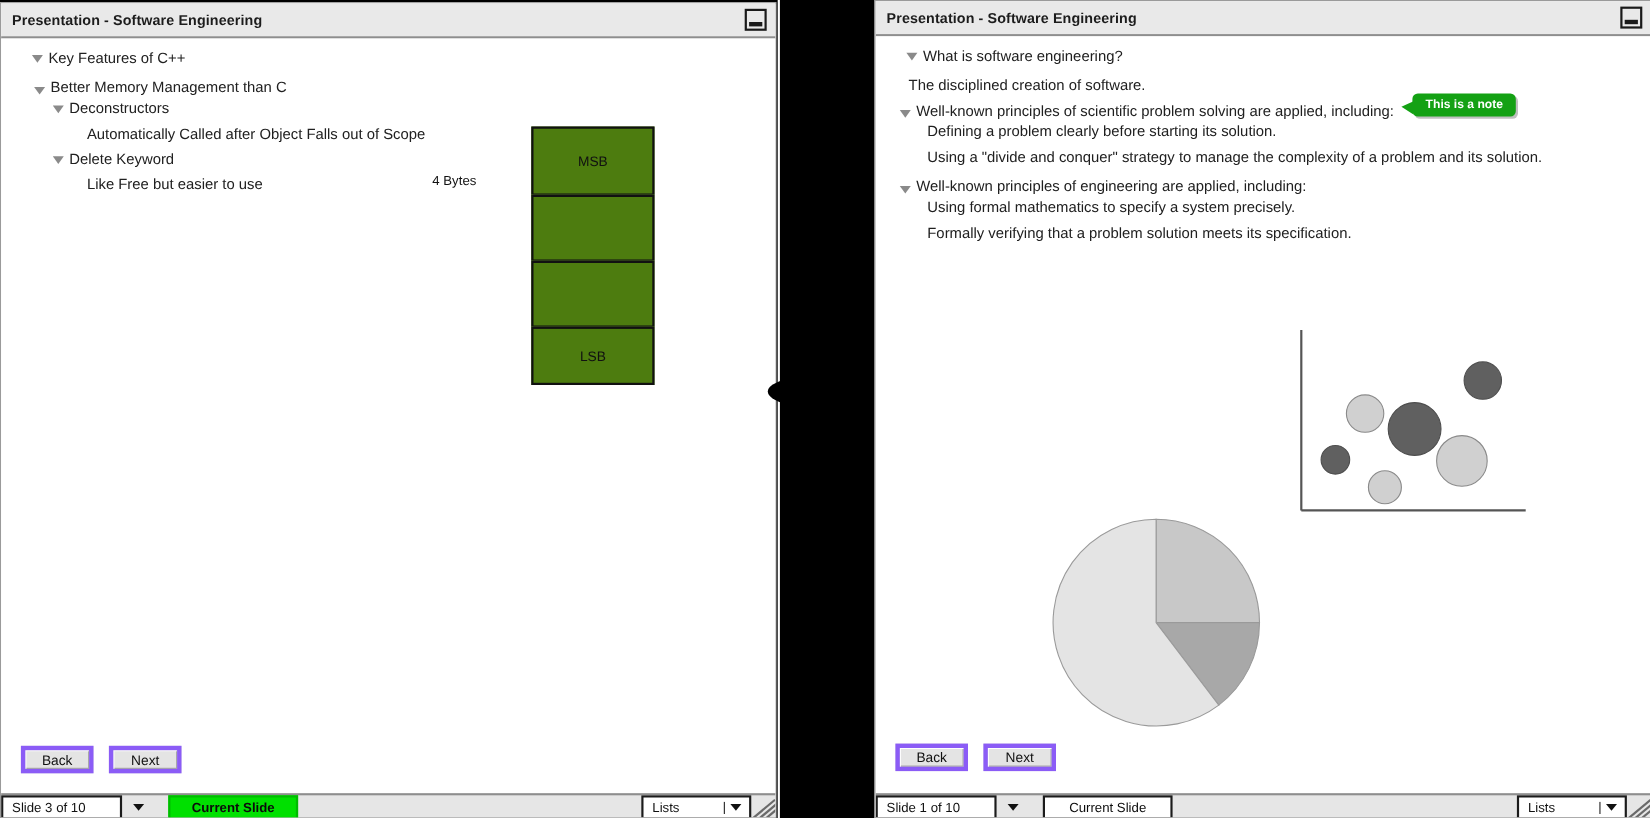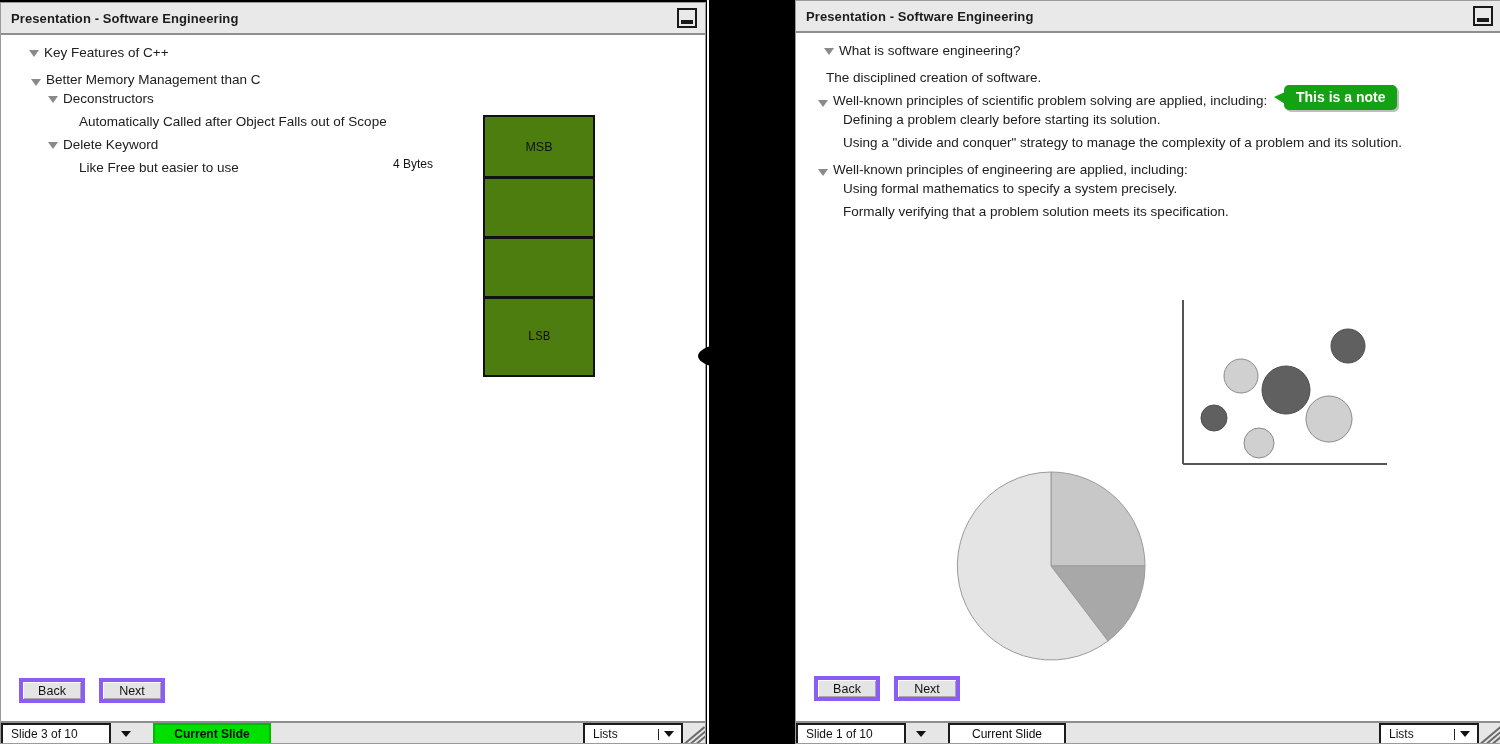--- a/index.html
+++ b/index.html
@@ -210,21 +210,21 @@
     color: #111;
     margin-left: 10px;
   }
   .mem-cell:last-child { border-bottom-width: 2px; }
 
   
   .note {
     position: absolute;
     background: #14a114;
     color: #ffffff;
-    font-size: 14px;
+    font-size: 11px;
     font-weight: bold;
     border-radius: 5px;
     padding: 4px 12px 5px 12px;
     box-shadow: 2px 2px 0 rgba(0,0,0,0.25);
     white-space: nowrap;
   }
   .note:after {
     content: "";
     position: absolute;
     left: -10px;
@@ -280,21 +280,21 @@
           <span>Like Free but easier to use</span>
         </div>
       </div>
 
       <div class="mem-wrap" style="left:370px; top:50px; width:300px; height:340px;">
         <div class="mem-label" style="left:22px; top:45px;margin-top:27px;">4 Bytes</div>
         <div class="mem-col" style="left:102px; top:30px; width:122px;">
           <div class="mem-cell" style="height:62px;">MSB</div>
           <div class="mem-cell" style="height:60px;"></div>
           <div class="mem-cell" style="height:60px;"></div>
-          <div class="mem-cell" style="height:80px;font-family:Liberation Mono, monospace;">LSB</div>
+          <div class="mem-cell" style="height:53px;">LSB</div>
         </div>
       </div>
 
       <div class="nav-row" style="left:18px; bottom:18px;">
         <div class="btn">Back</div>
         <div class="btn">Next</div>
       </div>
     </div>
 
     <div class="statusbar">

